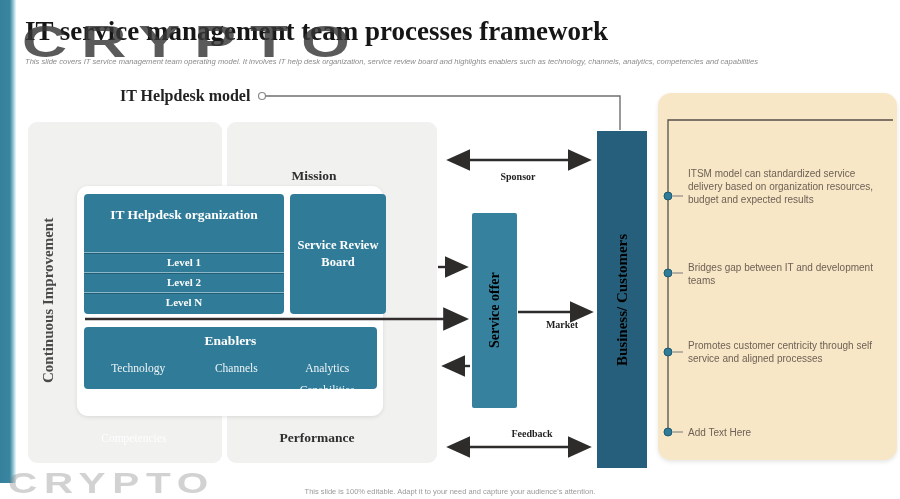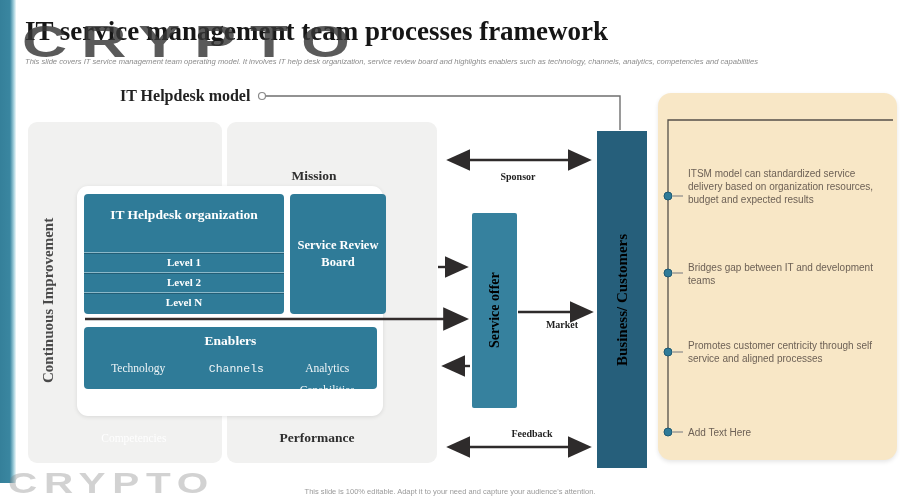--- a/index.html
+++ b/index.html
@@ -100,21 +100,21 @@
       <div class="level-row">Level 2</div>
       <div class="level-row">Level N</div>
     </div>
   </div>
 
   <div class="abs teal srb-box">Service Review Board</div>
 
   <div class="abs teal enablers-box">
     <div class="enablers-title">Enablers</div>
     <span class="enabler-item" style="left:18.5%;top:35px;">Technology</span>
-    <span class="enabler-item" style="left:52%;top:35px;font-family:Liberation Mono, monospace;">Channels</span>
+    <span class="enabler-item" style="left:52%;top:35px;">Channels</span>
     <span class="enabler-item" style="left:83%;top:35px;">Analytics</span>
     <span class="enabler-item" style="left:17%;top:57px;margin-top:48px;">Competencies</span>
     <span class="enabler-item" style="left:83%;top:57px;">Capabilities</span>
   </div>
 
   <div class="abs vlabel service-offer">Service offer</div>
   <div class="abs vlabel business-bar">Business/ Customers</div>
 
   <div class="abs arrow-label sponsor-label">Sponsor</div>
   <div class="abs arrow-label market-label">Market</div>

